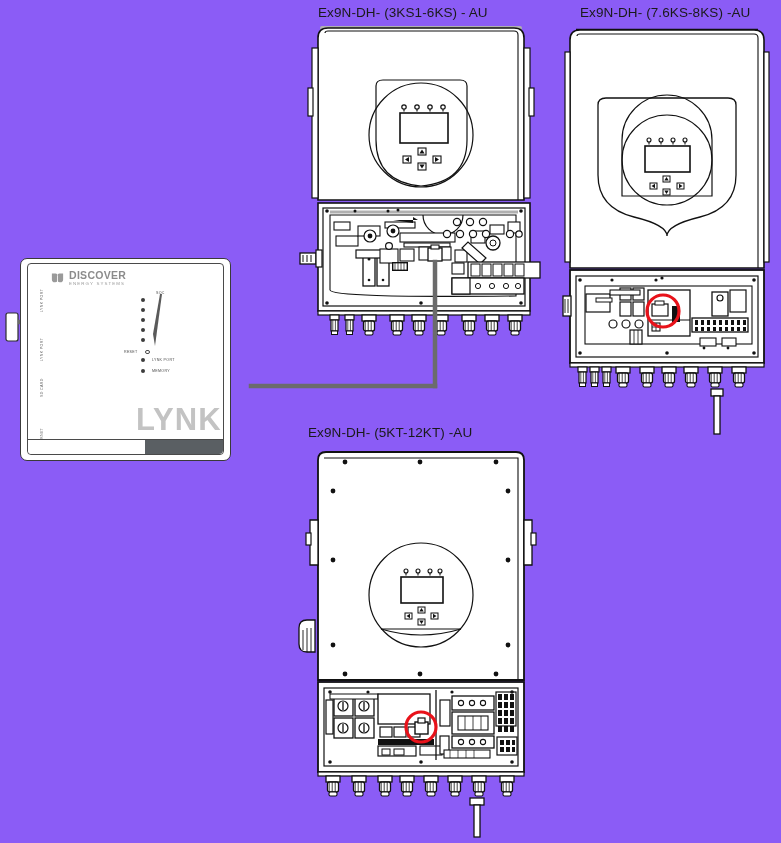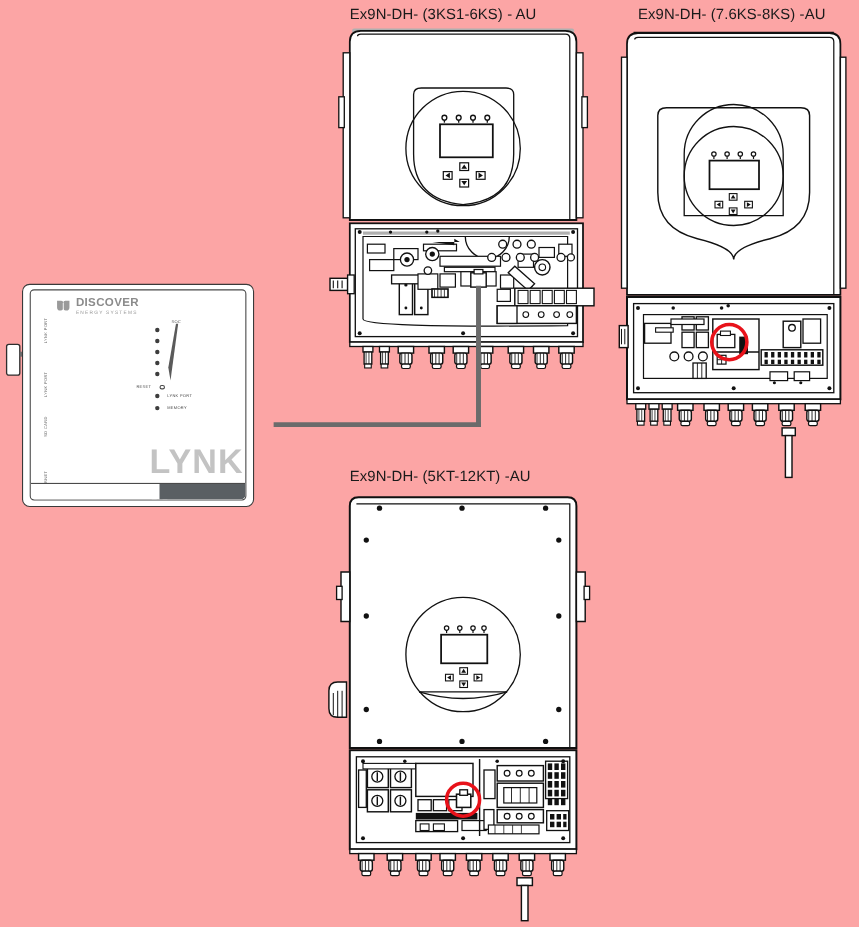--- a/index.html
+++ b/index.html
@@ -8,35 +8,35 @@
     padding: 0;
     background: #ffffff;
   }
   body {
     font-family: "Liberation Sans", sans-serif;
   }
   #canvas {
     position: relative;
     width: 781px;
     height: 843px;
-    background: #fca5a5;
+    background: #8b5cf6;
     overflow: hidden;
     text-decoration: underline;
   }
   .label {
     position: absolute;
     font-size: 13.5px;
     color: #1a1a1a;
     white-space: nowrap;
     letter-spacing: 0.1px;
     font-family: "Liberation Sans", sans-serif;
   }
   .lbl-inv1 { left: 318px; top: 5px; }
   .lbl-inv2 { left: 580px; top: 5px; }
-  .lbl-inv3 { left: 318px; top: 425px; }
+  .lbl-inv3 { left: 308px; top: 425px; }
 
   svg.art {
     position: absolute;
     left: 0;
     top: 0;
     width: 781px;
     height: 843px;
   }
 
   

